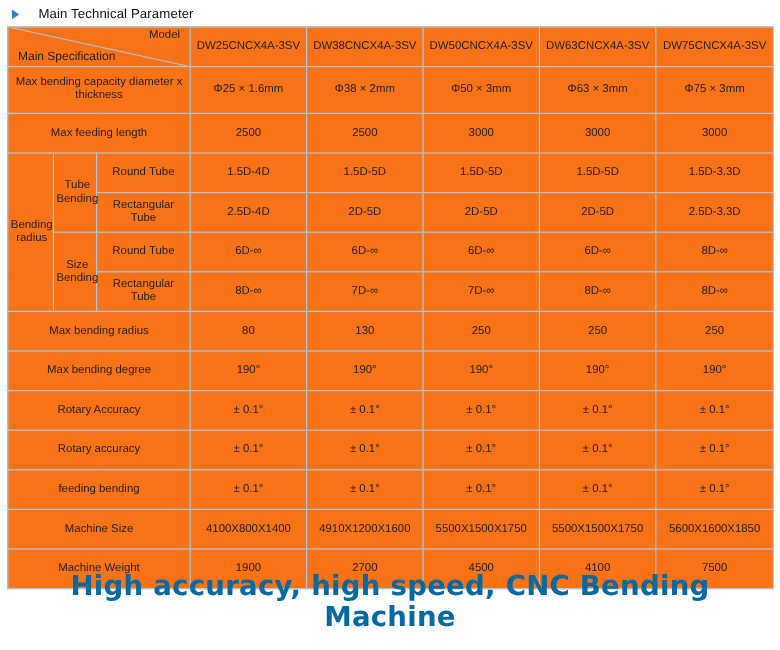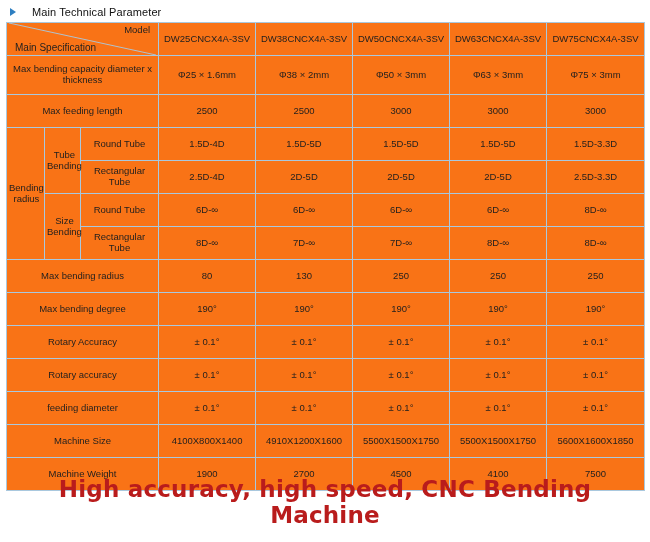--- a/index.html
+++ b/index.html
@@ -122,21 +122,21 @@
   
   .slogan {
     position: absolute;
     left: 0;
     right: 0;
     bottom: 14px;
     text-align: center;
     font-family: "DejaVu Sans", sans-serif;
     font-weight: bold;
     font-size: 23px;
-    color: #b91c1c;
+    color: #0369a1;
     letter-spacing: 0.2px;
   }
 </style>
 </head>
 <body>
 
 <div class="page">
 
   <div class="title-row">
     <span class="bullet-icon"></span>
@@ -265,21 +265,21 @@
       <tr>
         <td class="lbl" colspan="3">Rotary accuracy</td>
         <td>± 0.1°</td>
         <td>± 0.1°</td>
         <td>± 0.1°</td>
         <td>± 0.1°</td>
         <td>± 0.1°</td>
       </tr>
 
       <tr>
-        <td class="lbl" colspan="3">feeding diameter</td>
+        <td class="lbl" colspan="3">feeding bending</td>
         <td>± 0.1°</td>
         <td>± 0.1°</td>
         <td>± 0.1°</td>
         <td>± 0.1°</td>
         <td>± 0.1°</td>
       </tr>
 
       <tr>
         <td class="lbl" colspan="3">Machine Size</td>
         <td>4100X800X1400</td>

